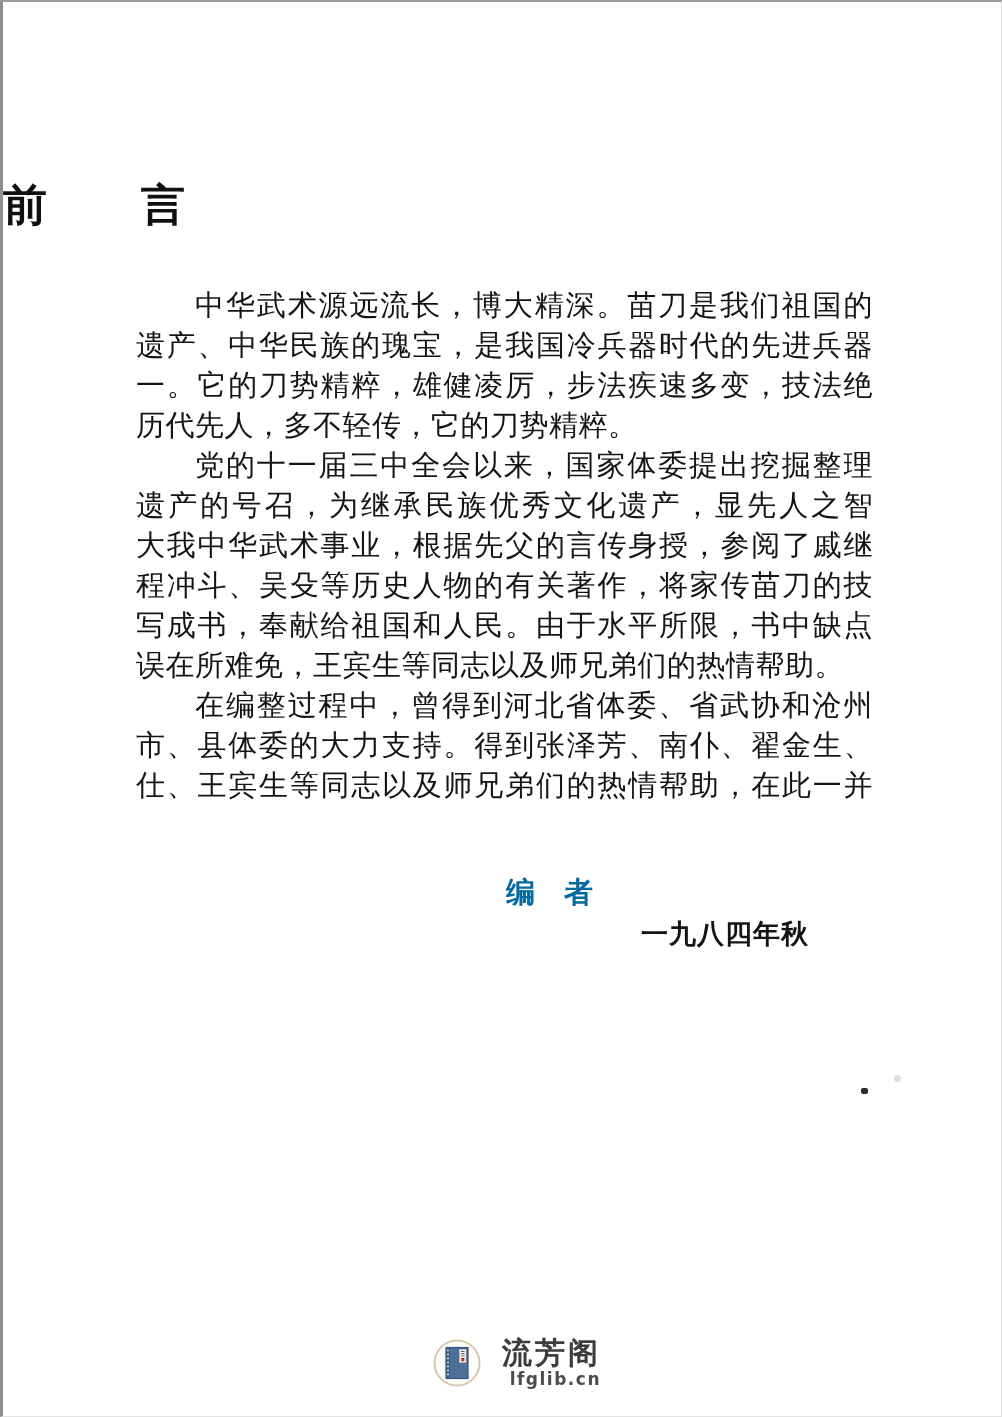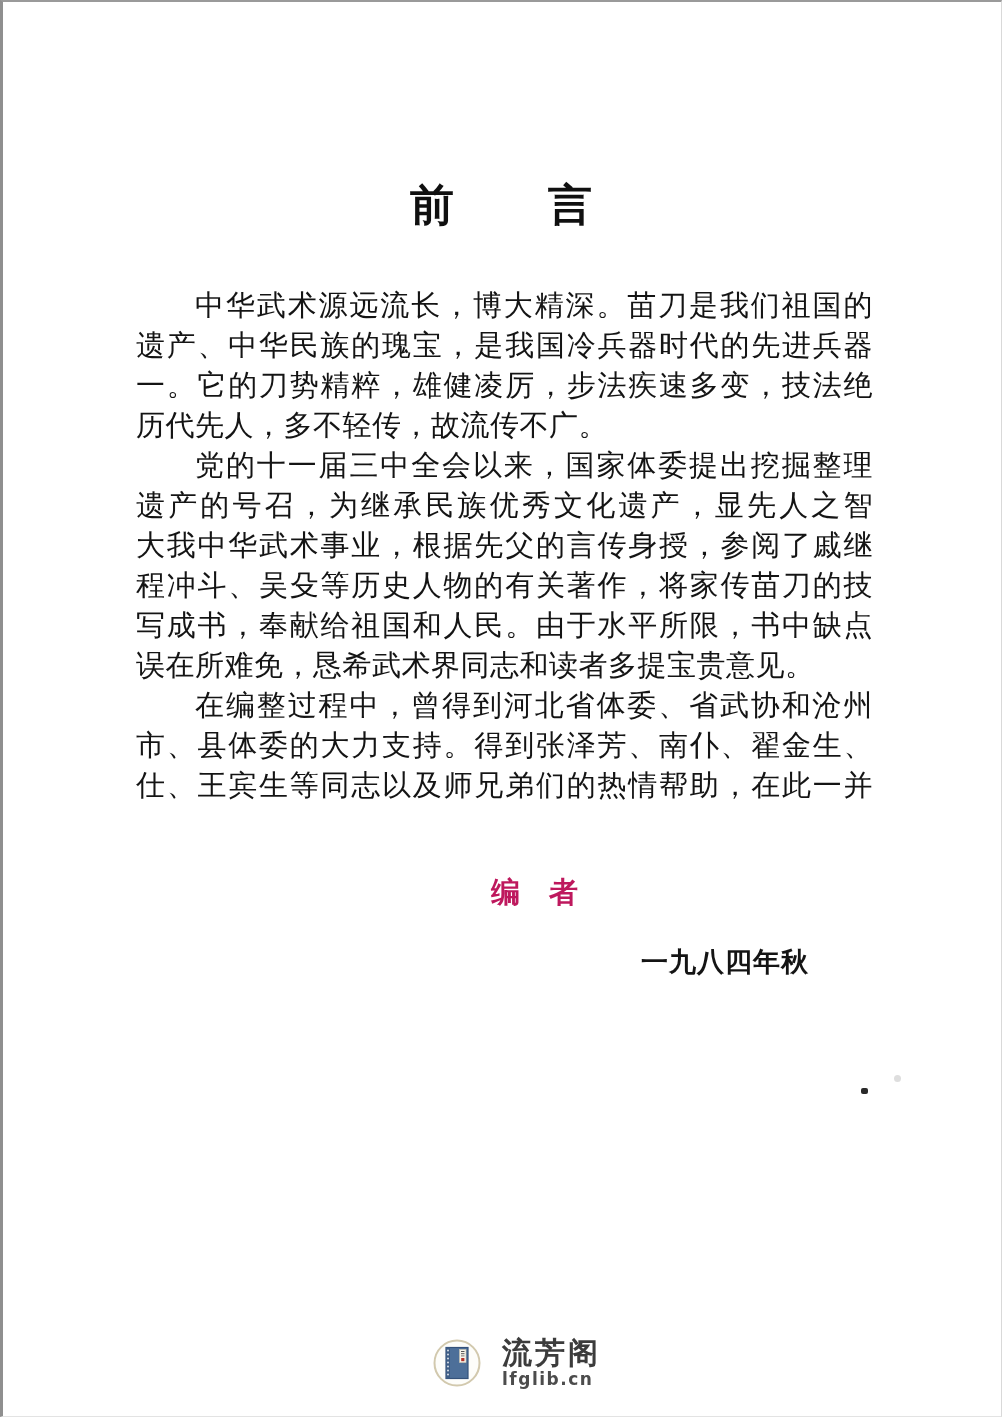--- a/index.html
+++ b/index.html
@@ -11,88 +11,87 @@
     border-left:3px solid #8f8f8f;
     border-top:2px solid #9a9a9a;
     border-right:1px solid #d9d9d9;
     border-bottom:1px solid #e3e3e3;
     overflow:hidden;
     font-family:"DejaVu Serif","Liberation Serif",serif;
     color:#151515;
   }
   .doc-title {
     position:absolute; top:180px; left:0; width:100%;
-    text-align:center;
+    text-align:left;
     font-size:44px; line-height:46px;
     font-weight:bold; color:#101010;
     letter-spacing:2px;
     white-space:pre;
   }
   .text-block {
     position:absolute; left:133px; top:283px; width:737px;
     font-size:29px; color:#141414;
   }
   .line {
     height:40px; line-height:40px;
     text-align:justify;
     text-align-last:justify;
     letter-spacing:0.5px;
     overflow:hidden;
   }
   .line.indent { padding-left:59px; }
   .line.open { text-align:left; text-align-last:left; }
   .signature {
-    position:absolute; left:488px; top:874px;
-    font-size:29px; line-height:32px; font-weight:bold; color:#be185d;
+    position:absolute; left:503px; top:874px;
+    font-size:29px; line-height:32px; font-weight:bold; color:#0369a1;
     white-space:pre;
   }
   .date {
     position:absolute; left:638px; top:917px;
     font-size:27px; line-height:30px; font-weight:bold; color:#141414;
     letter-spacing:1px;
-    margin-top:28px;
   }
   .speck { position:absolute; border-radius:2px; }
   .speck-dark { left:858px; top:1086px; width:7px; height:6px; background:#2a2a2a; }
   .speck-faint { left:891px; top:1073px; width:7px; height:7px; background:#dedede; border-radius:50%; }
   .watermark {
     position:absolute; left:430px; top:1335px;
     display:flex; align-items:center; gap:21px;
   }
   .wm-icon { width:48px; height:48px; flex:0 0 auto; }
   .wm-text { display:flex; flex-direction:column; }
   .wm-name {
     font-size:30px; line-height:31px; font-weight:bold; color:#3c3c3c;
     letter-spacing:3px;
   }
   .wm-domain {
     font-family:"DejaVu Sans","Liberation Sans",sans-serif;
     font-size:17px; line-height:18px; font-weight:bold; color:#4c4c4c;
-    letter-spacing:1.5px; margin-top:2px;
+    letter-spacing:1.5px; margin-top:2px;text-align:right;
   }
 </style>
 </head>
 <body>
 
 <div class="page">
 
   <div class="doc-title">前　　言</div>
 
   <div class="text-block">
     <div class="line indent">中华武术源远流长，博大精深。苗刀是我们祖国的宝贵</div>
     <div class="line">遗产、中华民族的瑰宝，是我国冷兵器时代的先进兵器之</div>
     <div class="line">一。它的刀势精粹，雄健凌厉，步法疾速多变，技法绝妙，</div>
-    <div class="line open">历代先人，多不轻传，故流传不广。</div>
+    <div class="line open">历代先人，多不轻传，它的刀势精粹。</div>
 
     <div class="line indent">党的十一届三中全会以来，国家体委提出挖掘整理武术</div>
     <div class="line">遗产的号召，为继承民族优秀文化遗产，显先人之智慧，光</div>
     <div class="line">大我中华武术事业，根据先父的言传身授，参阅了戚继光、</div>
     <div class="line">程冲斗、吴殳等历史人物的有关著作，将家传苗刀的技艺编</div>
     <div class="line">写成书，奉献给祖国和人民。由于水平所限，书中缺点和错</div>
-    <div class="line open">误在所难免，恳希武术界同志和读者多提宝贵意见。</div>
+    <div class="line open">误在所难免，王宾生等同志以及师兄弟们的热情帮助。</div>
 
     <div class="line indent">在编整过程中，曾得到河北省体委、省武协和沧州地、</div>
     <div class="line">市、县体委的大力支持。得到张泽芳、南仆、翟金生、陈秉</div>
     <div class="line">仕、王宾生等同志以及师兄弟们的热情帮助，在此一并致以</div>
   </div>
 
   <div class="signature">编　者</div>
   <div class="date">一九八四年秋</div>
 
   <div class="speck speck-faint"></div>

